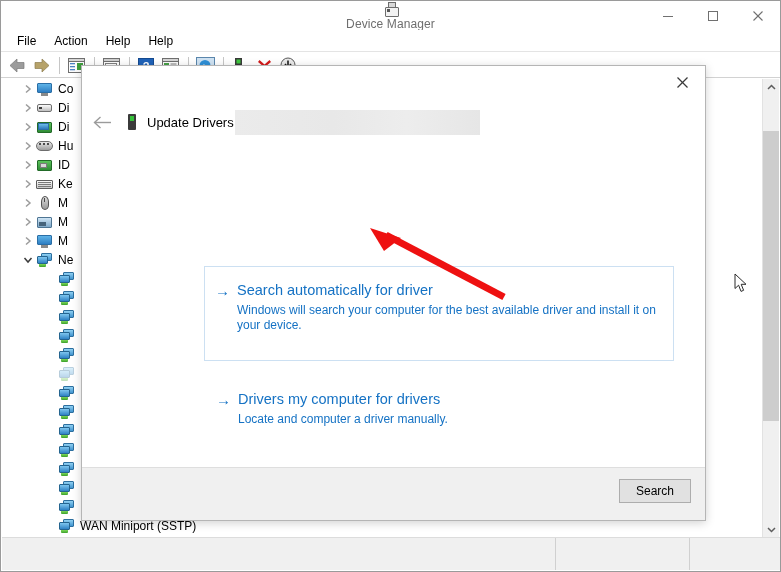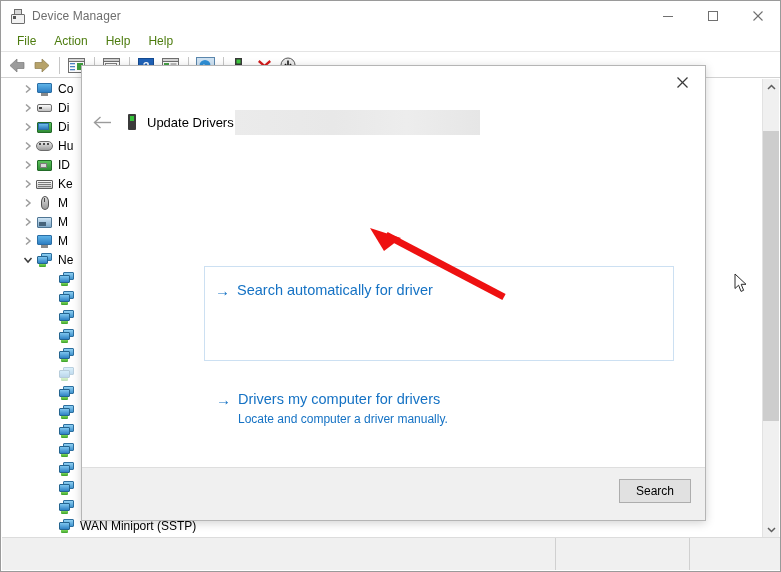--- a/index.html
+++ b/index.html
@@ -27,20 +27,21 @@
   }
 
   
   #title-bar {
     position: absolute;
     left: 0; top: 0;
     width: 779px; height: 29px;
     background: #ffffff;
     display: flex;
     align-items: center;
+    flex-direction: column;
   }
   #title-bar-icon {
     width: 16px; height: 16px;
     margin-left: 8px; margin-right: 7px;
     position: relative;
     flex: none;
   }
   .tb-body {
     position: absolute; left: 2px; top: 6px;
     width: 12px; height: 8px;
@@ -86,21 +87,21 @@
     width: 779px; height: 22px;
     background: #ffffff;
     display: flex;
     align-items: center;
     padding-left: 8px;
     box-sizing: border-box;
     border-bottom: 1px solid #e4e4e4;
   }
   .menu-item {
     font-size: 12px;
-    color: #4d7c0f;
+    color: #000000;
     padding: 2px 8px;
     margin-right: 2px;
   }
 
   
   #toolbar {
     position: absolute;
     left: 0; top: 52px;
     width: 779px; height: 25px;
     background: #ffffff;
@@ -909,20 +910,21 @@
       <div id="dlg-header-title">Update Drivers</div>
       <div id="dlg-redaction"></div>
     </div>
 
 
     <div class="dlg-option" id="dlg-option-1">
       <div class="opt-head">
         <div class="opt-arrow">→</div>
         <div class="opt-title">Search automatically for driver</div>
       </div>
+      <div class="opt-desc">Windows will search your computer for the best available driver and install it on your device.</div>
     </div>
 
     <div class="dlg-option" id="dlg-option-2">
       <div class="opt-head">
         <div class="opt-arrow">→</div>
         <div class="opt-title">Drivers my computer for drivers</div>
       </div>
       <div class="opt-desc">Locate and computer a driver manually.</div>
     </div>
 

